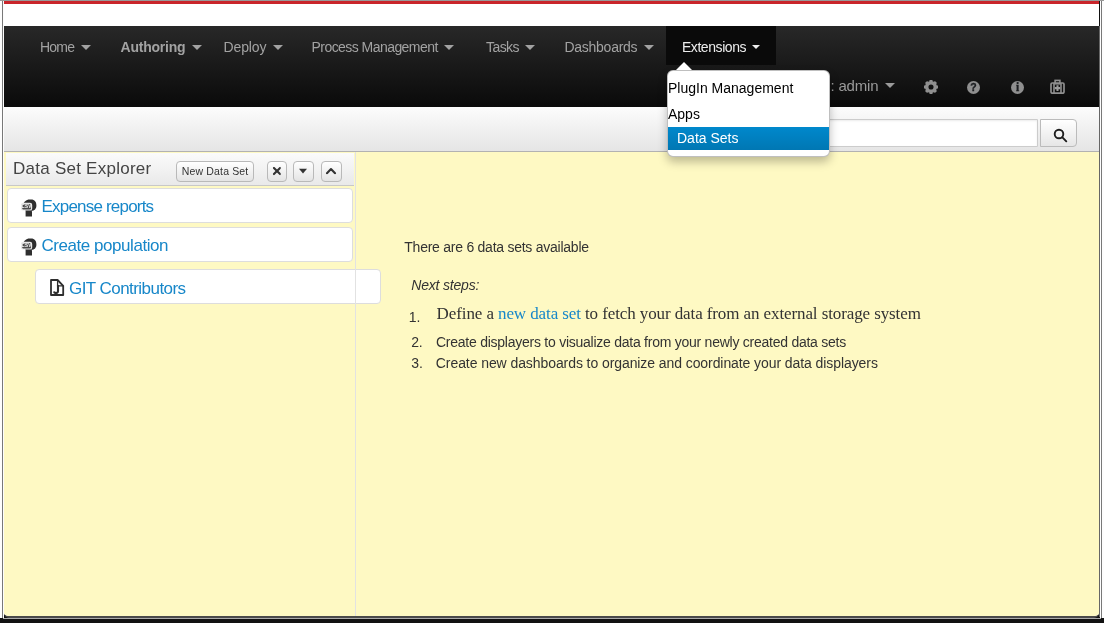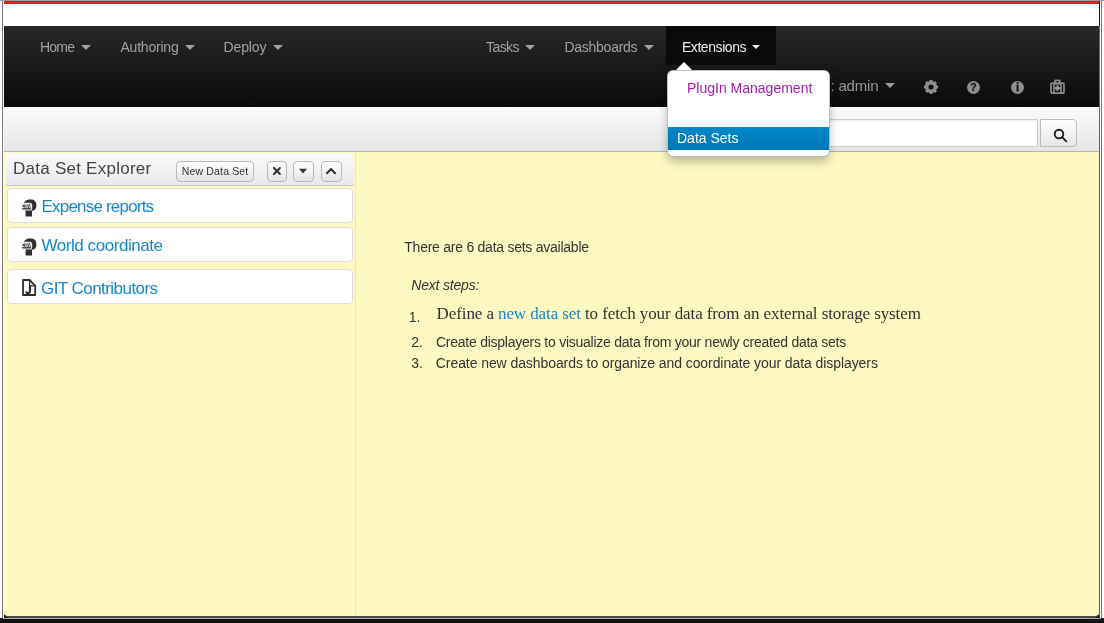--- a/index.html
+++ b/index.html
@@ -41,31 +41,32 @@
   #rhead { left:352px; width:743px; }
   #newds { position:absolute; left:170.9px; top:7.5px; width:77.5px; height:21.5px; background:linear-gradient(#ffffff,#e4e4e4); border:1px solid #b9b9b9; border-radius:4px; font-size:10.5px; color:#333; text-align:center; line-height:19.5px; letter-spacing:0.15px; }
 
   .row { position:absolute; left:3px; width:345.5px; background:#fff; border:1px solid #ddd; border-radius:4px; }
   .rowlink { position:absolute; left:33.5px; font-size:17px; color:#1787c9; white-space:nowrap; }
 
   .rc { position:absolute; color:#333; white-space:nowrap; }
 
   #dropdown { position:absolute; left:663px; top:68.5px; width:163px; height:87.5px; background:#fff; border:1px solid rgba(0,0,0,.25); border-radius:6px; box-shadow:0 5px 10px rgba(0,0,0,.25); z-index:100; }
   #dropdown::before { content:""; position:absolute; left:8px; top:-8.5px; border-left:8.5px solid transparent; border-right:8.5px solid transparent; border-bottom:8.5px solid #fff; }
-  .ditem { position:absolute; left:0; width:100%; height:26px; line-height:26px; padding-left:19px; font-size:14px; color:#a21caf; }
+  .ditem { position:absolute; left:0; width:100%; height:26px; line-height:26px; font-size:14px; color:#000000; }
   #dblue { position:absolute; left:0; top:56.5px; width:100%; height:23px; line-height:23px; padding-left:9px; font-size:14px; color:#fff; background:linear-gradient(#0088cc,#0077b3); }
 </style>
 </head>
 <body>
   <div id="win">
     <div id="redbar"></div>
     <div id="navbar">
       <div class="navitem" style="left:36px; letter-spacing:-0.8px;">Home<span class="caret"></span></div>
-      <div class="navitem" style="left:116.5px; letter-spacing:-0.22px;">Authoring<span class="caret"></span></div>
+      <div class="navitem" style="left:116.5px; letter-spacing:-0.22px;font-weight:bold;">Authoring<span class="caret"></span></div>
       <div class="navitem" style="left:219.5px; letter-spacing:-0.13px;">Deploy<span class="caret"></span></div>
+      <div class="navitem" style="left:307.5px; letter-spacing:-0.55px;">Process Management<span class="caret"></span></div>
       <div class="navitem" style="left:482px; letter-spacing:-0.58px;">Tasks<span class="caret"></span></div>
       <div class="navitem" style="left:560.5px; letter-spacing:-0.27px;">Dashboards<span class="caret"></span></div>
       <div id="ext-tab">Extensions<span class="caret"></span></div>
       <div class="nav2" style="left:826.5px; letter-spacing:-0.2px;">: admin<span class="caret" style="margin-left:6.5px; border-top-color:#9a9a9a;"></span></div>
       <svg class="nicon" style="left:919.5px; top:54.5px;" width="14" height="14" viewBox="0 0 14 14">
         <g stroke="#8f8f8f" fill="none">
           <circle cx="7" cy="7" r="4.3" stroke-width="3.5"></circle>
           <g stroke-width="3">
             <line x1="7" y1="0" x2="7" y2="2.2"></line>
             <line x1="7" y1="11.8" x2="7" y2="14"></line>
@@ -135,43 +136,44 @@
           <text x="5.6" y="9.3" font-family="Liberation Sans" font-size="4.6" font-weight="bold" fill="#fff" text-anchor="middle" letter-spacing="0.2">CSV</text>
         </svg>
         <span class="rowlink" style="top:7.5px; letter-spacing:-0.8px;">Expense reports</span>
       </div>
       <div class="row" style="top:75.2px; height:34.8px;">
         <svg style="position:absolute;left:13px;top:10px;" width="16" height="20" viewBox="0 0 16 20">
           <path d="M10.2 0.6 C13.6 0.6 15.4 3.2 15.4 6.4 C15.4 9.6 13.4 11.8 10.6 11.8 L10.6 12.2 L11 12.2 L11 17.6 L4.6 17.6 L4.6 11.4 C3 10.4 2.2 8.6 2.2 6.4 C2.2 3.2 5.4 0.6 8.4 0.6 Z" fill="#2e2e2e"></path>
           <rect x="0.6" y="4.4" width="10" height="6.6" rx="1.6" fill="#4a4a4a" stroke="#e8e8e8" stroke-width="1.2"></rect>
           <text x="5.6" y="9.3" font-family="Liberation Sans" font-size="4.6" font-weight="bold" fill="#fff" text-anchor="middle" letter-spacing="0.2">CSV</text>
         </svg>
-        <span class="rowlink" style="top:8px; letter-spacing:-0.45px;">World coordinate</span>
+        <span class="rowlink" style="top:8px; letter-spacing:-0.45px;">Create population</span>
       </div>
-      <div class="row" style="top:116.5px; height:35.5px;">
+      <div class="row" style="top:116.5px; height:35.5px;margin-left:28px;">
         <svg style="position:absolute;left:13.8px;top:9.8px;" width="15" height="17" viewBox="0 0 15 17">
           <path d="M1 1 L7.6 1 L13.2 6.8 L13.2 16 L1 16 Z" fill="#fff" stroke="#2e2e2e" stroke-width="1.8" stroke-linejoin="round"></path>
           <path d="M7.6 1 L7.6 6.8 L13.2 6.8" fill="none" stroke="#2e2e2e" stroke-width="1.3"></path>
           <path d="M8 6 L8 11.9 A2.05 2.05 0 0 1 3.95 12.45" fill="none" stroke="#2e2e2e" stroke-width="2.1"></path>
         </svg>
         <span class="rowlink" style="top:9.3px; left:33px; letter-spacing:-0.55px;">GIT Contributors</span>
       </div>
 
       <div id="divider"></div>
 
       <div class="rc" style="left:400.3px; top:87px;  font-size:14px; letter-spacing:-0.25px;">There are 6 data sets available</div>
       <div class="rc" style="left:407.3px; top:125px; font-size:14px; letter-spacing:-0.2px;font-style:italic;">Next steps:</div>
       <div class="rc" style="left:404.8px; top:157px; font-size:14px;">1.</div>
       <div class="rc" style="left:432.6px; top:151.5px; font-size:17px; letter-spacing:-0.1px;font-family:Liberation Serif, serif;">Define a <span style="color:#1787c9;">new data set</span> to fetch your data from an external storage system</div>
       <div class="rc" style="left:407.3px; top:181.5px; font-size:14px; letter-spacing:-0.25px;text-align:center;">2.<span style="display:inline-block; width:13.5px;"></span>Create displayers to visualize data from your newly created data sets</div>
       <div class="rc" style="left:407.3px; top:202.5px; font-size:14px; letter-spacing:-0.08px;">3.<span style="display:inline-block; width:13px;"></span>Create new dashboards to organize and coordinate your data displayers</div>
     </div>
 
     <div id="dropdown">
       <div class="ditem" style="top:4px;">PlugIn Management</div>
+      <div class="ditem" style="top:30px;">Apps</div>
       <div id="dblue">Data Sets</div>
     </div>
   </div>
   <div id="topline"></div>
   <div id="lstripe"></div>
   <div id="lseam"></div>
   <div id="rstripe"></div>
   <div id="rseam"></div>
   <div id="rline"></div>
   <div id="bline"></div>

